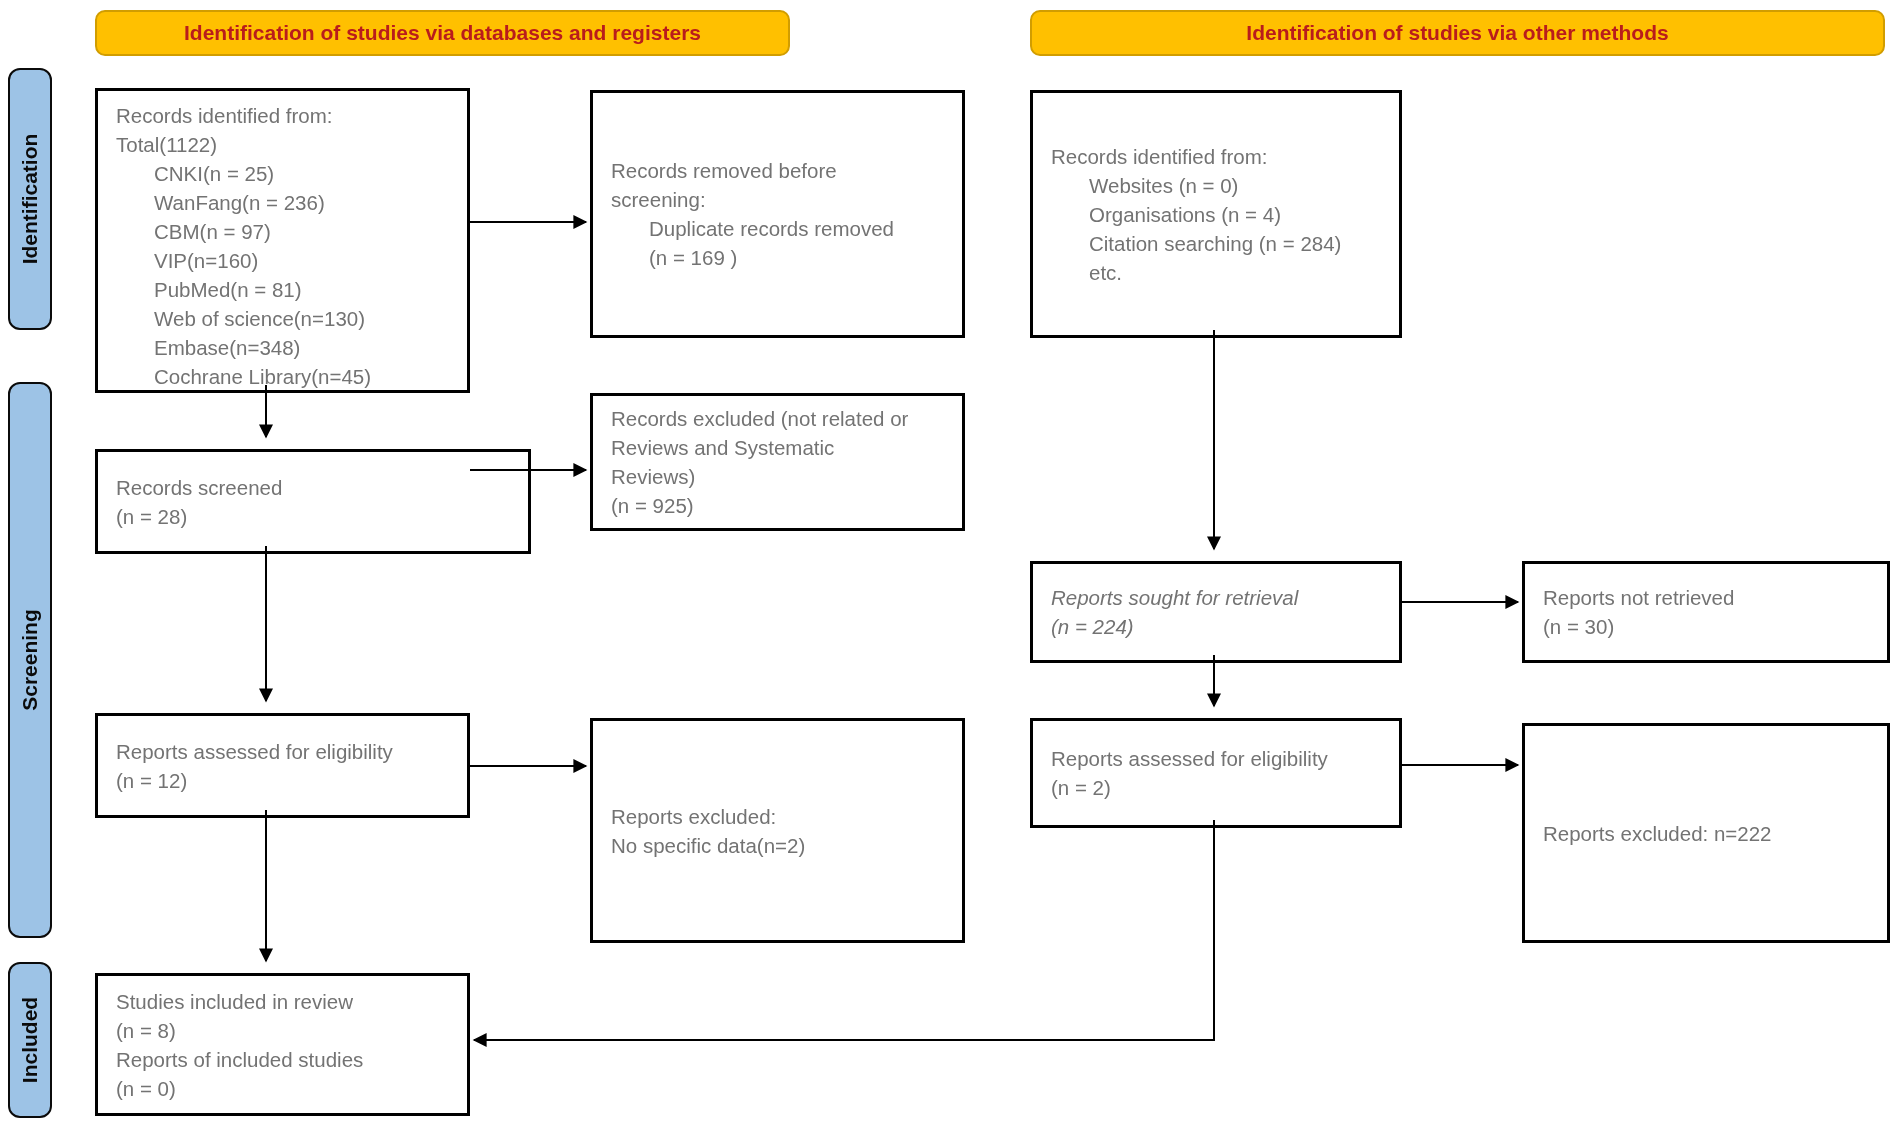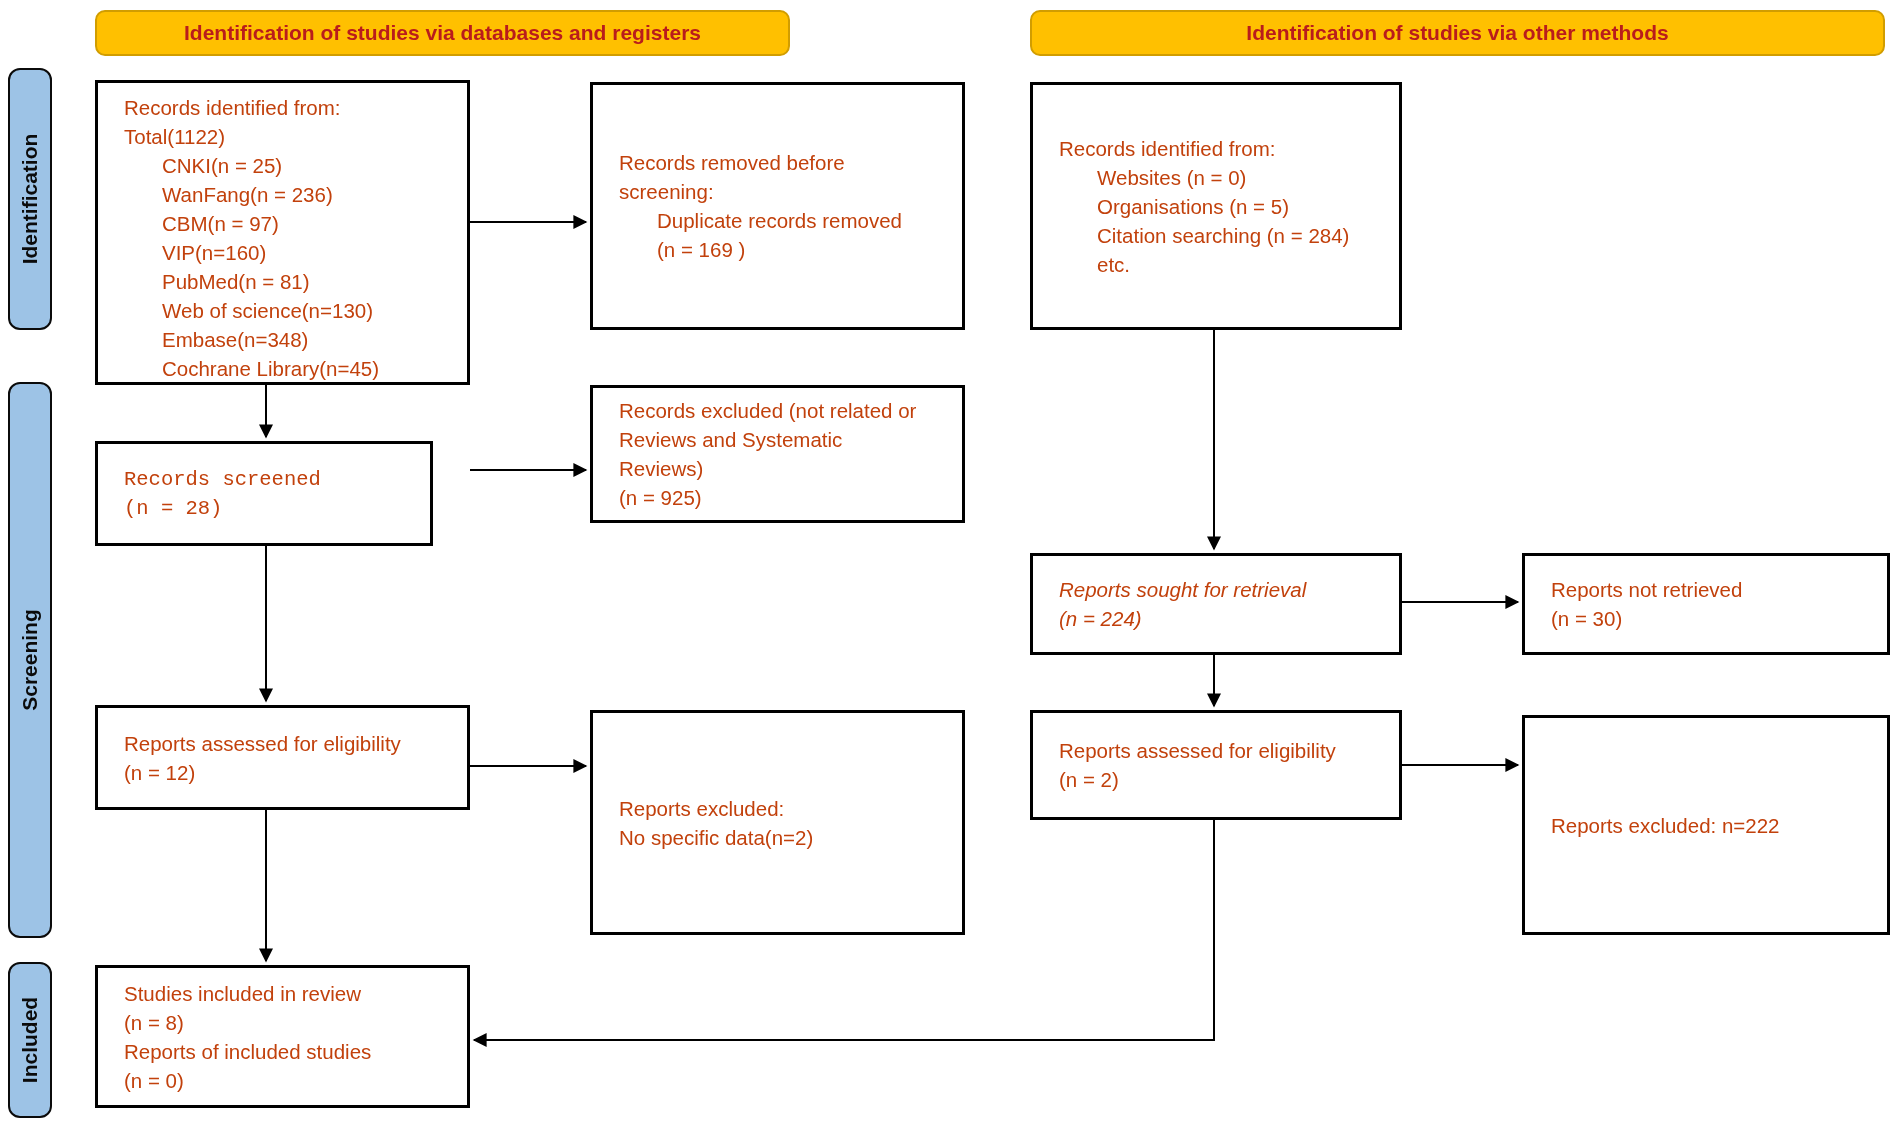--- a/index.html
+++ b/index.html
@@ -21,22 +21,22 @@
     border:2.5px solid var(--sidebar-border,#0b0b0b);
     border-radius:12px;
     display:flex; align-items:center; justify-content:center;
   }
   .side span { transform:rotate(-90deg); white-space:nowrap; font-weight:bold; font-size:21px; color:#0b0b0b; }
 
   .box {
     position:absolute; box-sizing:border-box; background:#fff;
     border:3px solid var(--box-border,#000000);
     display:flex; flex-direction:column; justify-content:center;
-    padding:8px 10px 8px 26px;
-    font-size:20.5px; line-height:29px; color:#c2410c;
+    padding:8px 10px 8px 18px;
+    font-size:20.5px; line-height:29px; color:#737373;margin-top:8px;
   }
   .box.top { justify-content:flex-start; padding-top:10px; }
   .line { white-space:nowrap; }
   .line.ind { padding-left:38px; }
   .it { }
 
   svg.arrows { position:absolute; left:0; top:0; pointer-events:none; }
   svg.arrows line, svg.arrows polyline { stroke:#000; stroke-width:2; fill:none; }
 </style>
 </head>
@@ -62,21 +62,21 @@
       <div class="line"><span>Total(1122)</span></div>
       <div class="line ind"><span>CNKI(n = 25)</span></div>
       <div class="line ind"><span>WanFang(n = 236)</span></div>
       <div class="line ind"><span>CBM(n = 97)</span></div>
       <div class="line ind"><span>VIP(n=160)</span></div>
       <div class="line ind"><span>PubMed(n = 81)</span></div>
       <div class="line ind"><span>Web of science(n=130)</span></div>
       <div class="line ind"><span>Embase(n=348)</span></div>
       <div class="line ind"><span>Cochrane Library(n=45)</span></div>
     </div>
-  <div class="box" style="left:95px; top:441px; width:338px; height:105px;font-family:Liberation Mono, monospace;">
+  <div class="box" style="left:95px; top:441px; width:436px; height:105px;">
       <div class="line"><span>Records screened</span></div>
       <div class="line"><span>(n = 28)</span></div>
     </div>
   <div class="box" style="left:95px; top:705px; width:375px; height:105px;">
       <div class="line"><span>Reports assessed for eligibility</span></div>
       <div class="line"><span>(n = 12)</span></div>
     </div>
   <div class="box" style="left:95px; top:965px; width:375px; height:143px;">
       <div class="line"><span>Studies included in review</span></div>
       <div class="line"><span>(n = 8)</span></div>
@@ -97,21 +97,21 @@
       <div class="line"><span>(n = 925)</span></div>
     </div>
   <div class="box" style="left:590px; top:710px; width:375px; height:225px;">
       <div class="line"><span>Reports excluded:</span></div>
       <div class="line"><span>No specific data(n=2)</span></div>
     </div>
 
   <div class="box" style="left:1030px; top:82px; width:372px; height:248px;">
       <div class="line"><span>Records identified from:</span></div>
       <div class="line ind"><span>Websites (n = 0)</span></div>
-      <div class="line ind"><span>Organisations (n = 5)</span></div>
+      <div class="line ind"><span>Organisations (n = 4)</span></div>
       <div class="line ind"><span>Citation searching (n = 284)</span></div>
       <div class="line ind"><span>etc.</span></div>
     </div>
   <div class="box" style="left:1030px; top:553px; width:372px; height:102px;font-style:italic;">
       <div class="line"><span>Reports sought for retrieval</span></div>
       <div class="line"><span>(n = 224)</span></div>
     </div>
   <div class="box" style="left:1030px; top:710px; width:372px; height:110px;">
       <div class="line"><span>Reports assessed for eligibility</span></div>
       <div class="line"><span>(n = 2)</span></div>

